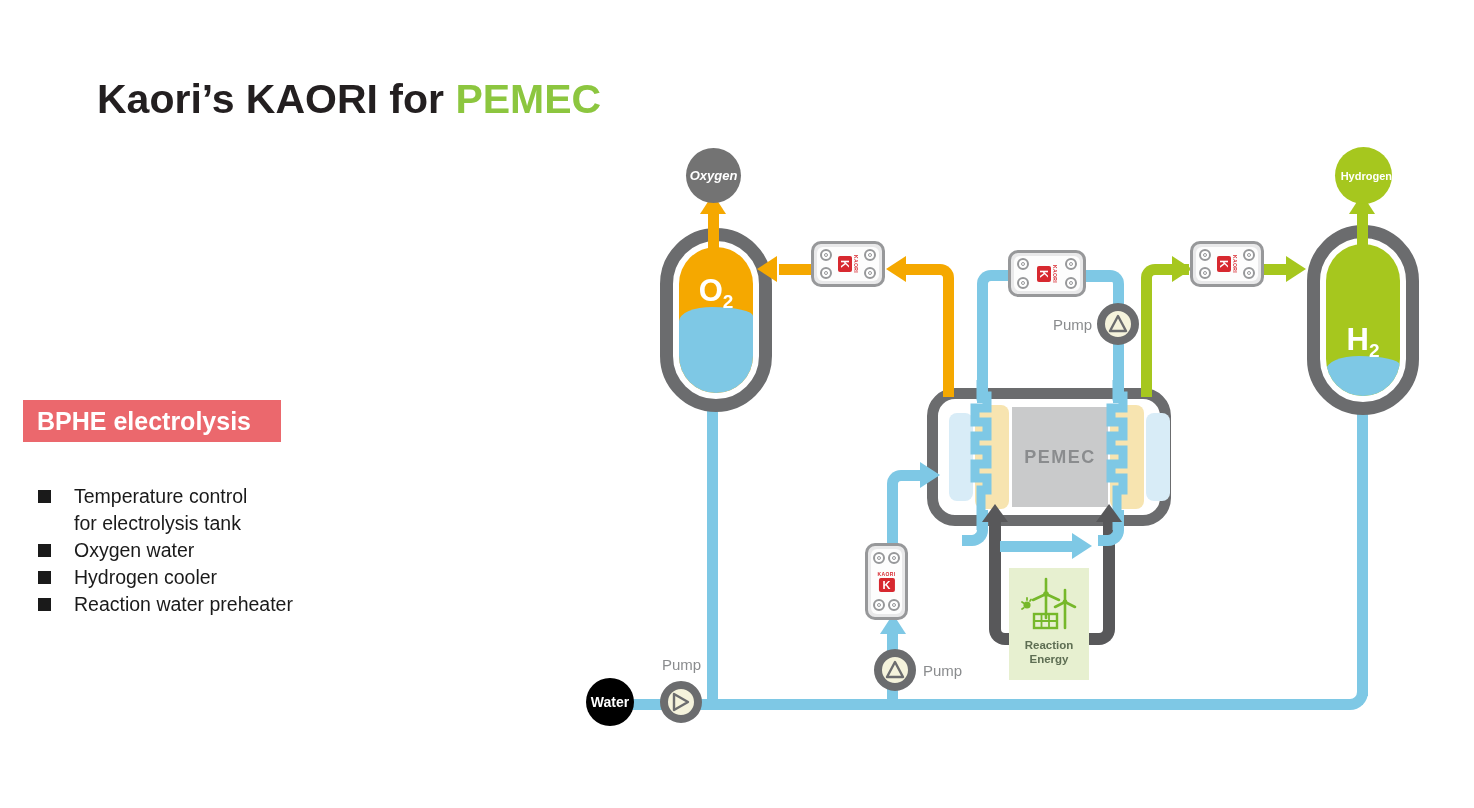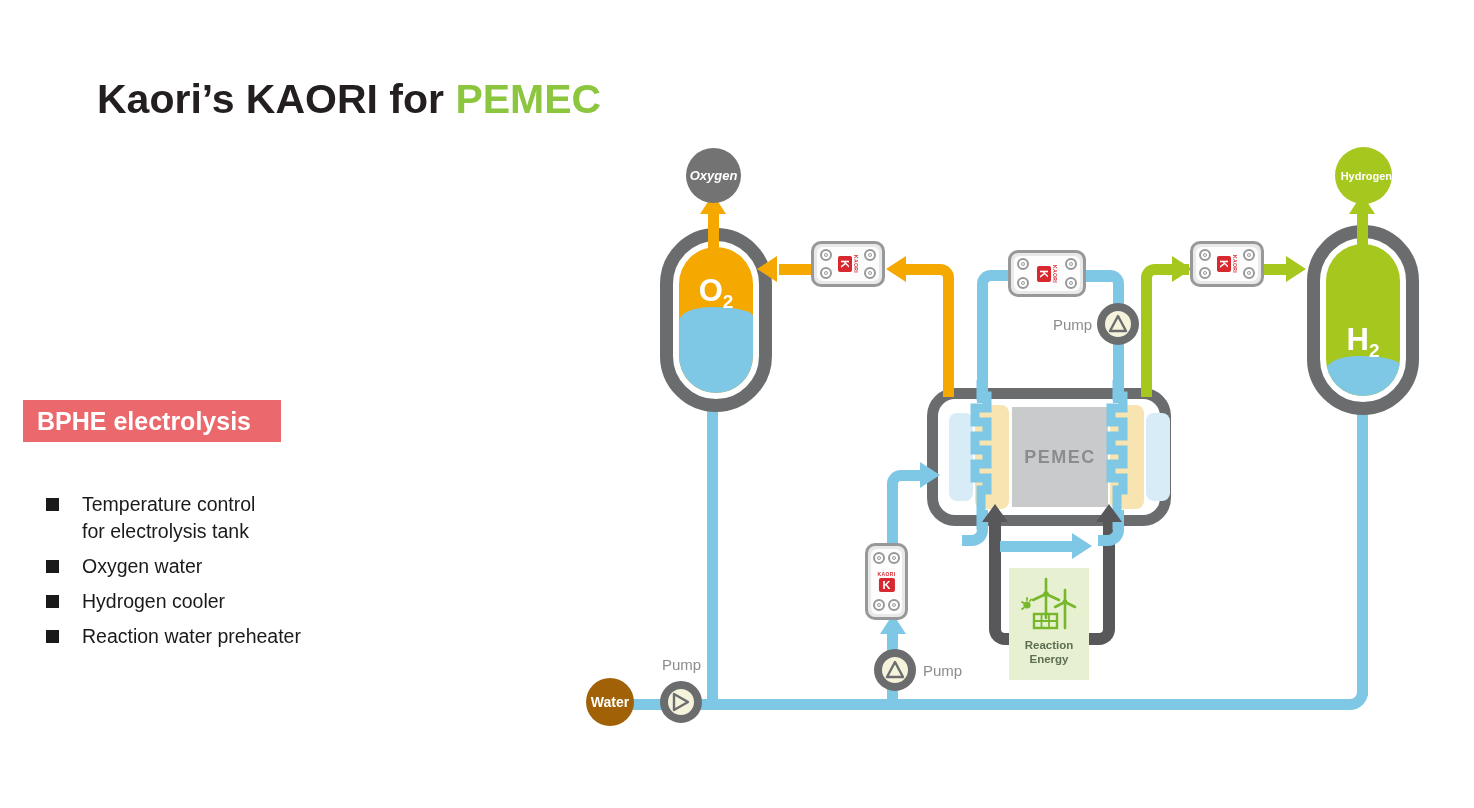--- a/index.html
+++ b/index.html
@@ -5,21 +5,21 @@
   html,body{margin:0;padding:0;background:#fff;}
   #slide{position:relative;width:1474px;height:808px;background:#fff;overflow:hidden;
          font-family:"Liberation Sans",sans-serif;}
 
   
   .title{position:absolute;left:97px;top:76px;font-size:41px;font-weight:bold;color:#231f20;letter-spacing:0px;}
   .title .hl{color:#8cc63f;}
   .red-heading{position:absolute;left:23px;top:400px;width:258px;height:42px;background:#eb686d;
                color:#fff;font-size:25px;font-weight:bold;line-height:42px;padding-left:14px;box-sizing:border-box;}
   .bullets{position:absolute;left:38px;top:483px;margin:0;padding:0;list-style:none;}
-  .bullets li{display:flex;margin:8px;}
+  .bullets li{display:flex;margin:0;}
   .sq{width:13px;height:13px;background:#1a1a1a;margin:7px 23px 0 0;flex:none;}
   .btxt{font-size:19.5px;color:#1a1a1a;line-height:27px;}
   .btxt span{display:block;}
 
   
   .abs{position:absolute;}
   .pipe{position:absolute;}
   .blue-bg{background:#7ec8e5;}
   .orange-bg{background:#f5a800;}
   .green-bg{background:#a6c71e;}
@@ -221,21 +221,21 @@
       <span>H</span><sub>2</sub>
     </div>
   </div>
 
   <div class="node" style="left:686px;top:148px;width:55px;height:55px;background:#737373;font-size:13px;font-style:italic;">
     <span>Oxygen</span>
   </div>
   <div class="node" style="left:1335px;top:147px;width:57px;height:57px;background:#a6c71e;font-size:11px;justify-content:flex-end;">
     <span>Hydrogen</span>
   </div>
-  <div class="node" style="left:586px;top:678px;width:48px;height:48px;background:#a16207;font-size:14px;">
+  <div class="node" style="left:586px;top:678px;width:48px;height:48px;background:#000000;font-size:14px;">
     <span>Water</span>
   </div>
 
   <div class="bphe" style="left:811px;top:241px;width:74px;height:46px;">
     <div class="face"></div>
     <span class="bolt" style="left:6px;top:5px;"></span>
     <span class="bolt" style="right:6px;top:5px;"></span>
     <span class="bolt" style="left:6px;bottom:5px;"></span>
     <span class="bolt" style="right:6px;bottom:5px;"></span>
     <div class="kaori-logo rot">

